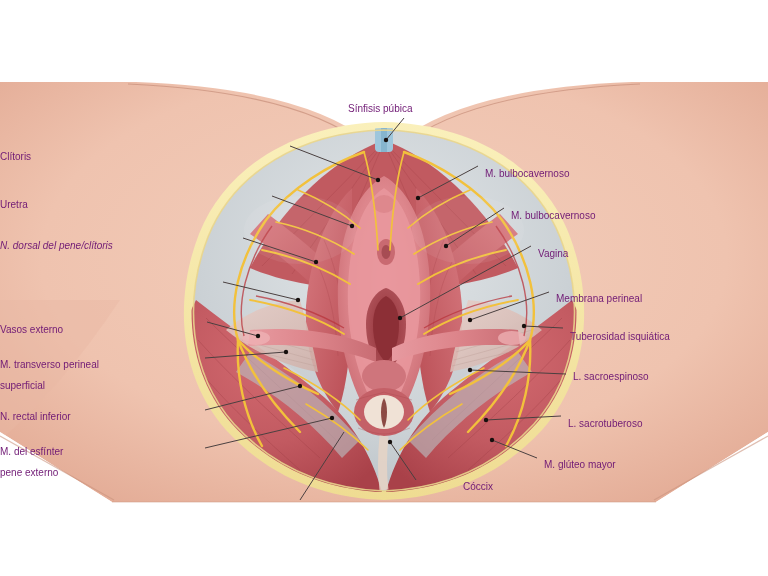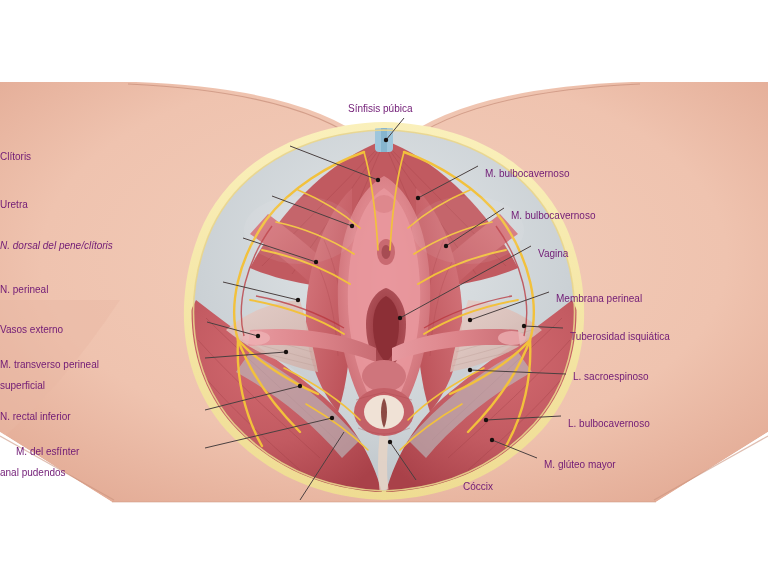--- a/index.html
+++ b/index.html
@@ -327,32 +327,31 @@
       <circle cx="492" cy="440" r="2.2"></circle>
       <circle cx="390" cy="442" r="2.2"></circle>
     </g>
   </svg>
 
   <div class="lbl c" style="left:348px;top:100px;">Sínfisis púbica</div>
 
   <div class="lbl r" style="left:0;width:283px;top:148px;">Clítoris</div>
   <div class="lbl r" style="left:0;width:265px;top:196px;">Uretra</div>
   <div class="lbl r" style="left:0;width:236px;top:237px;font-style:italic;">N. dorsal del pene/clítoris</div>
-  <div class="lbl r" style="left:0;width:216px;top:281px;">N. perineal</div>
   <div class="lbl r" style="left:0;width:200px;top:321px;">Vasos externo</div>
   <div class="lbl r" style="left:0;width:196px;top:356px;">M. transverso perineal</div>
   <div class="lbl r" style="left:0;width:186px;top:377px;">superficial</div>
   <div class="lbl r" style="left:0;width:196px;top:408px;">N. rectal inferior</div>
-  <div class="lbl r" style="left:0;width:196px;top:443px;padding-left:16px;">M. del esfínter</div>
-  <div class="lbl r" style="left:0;width:196px;top:464px;">anal pudendos</div>
+  <div class="lbl r" style="left:0;width:196px;top:443px;">M. del esfínter</div>
+  <div class="lbl r" style="left:0;width:196px;top:464px;">pene externo</div>
 
   <div class="lbl" style="left:485px;top:165px;">M. bulbocavernoso</div>
   <div class="lbl" style="left:511px;top:207px;">M. bulbocavernoso</div>
   <div class="lbl" style="left:538px;top:245px;">Vagina</div>
   <div class="lbl" style="left:556px;top:290px;">Membrana perineal</div>
   <div class="lbl" style="left:570px;top:328px;">Tuberosidad isquiática</div>
   <div class="lbl" style="left:573px;top:368px;">L. sacroespinoso</div>
-  <div class="lbl" style="left:568px;top:415px;">L. bulbocavernoso</div>
+  <div class="lbl" style="left:568px;top:415px;">L. sacrotuberoso</div>
   <div class="lbl" style="left:544px;top:456px;">M. glúteo mayor</div>
 
   <div class="lbl" style="left:421px;top:478px;margin-left:42px;">Cóccix</div>
 
 </div>
 
 </body></html>

